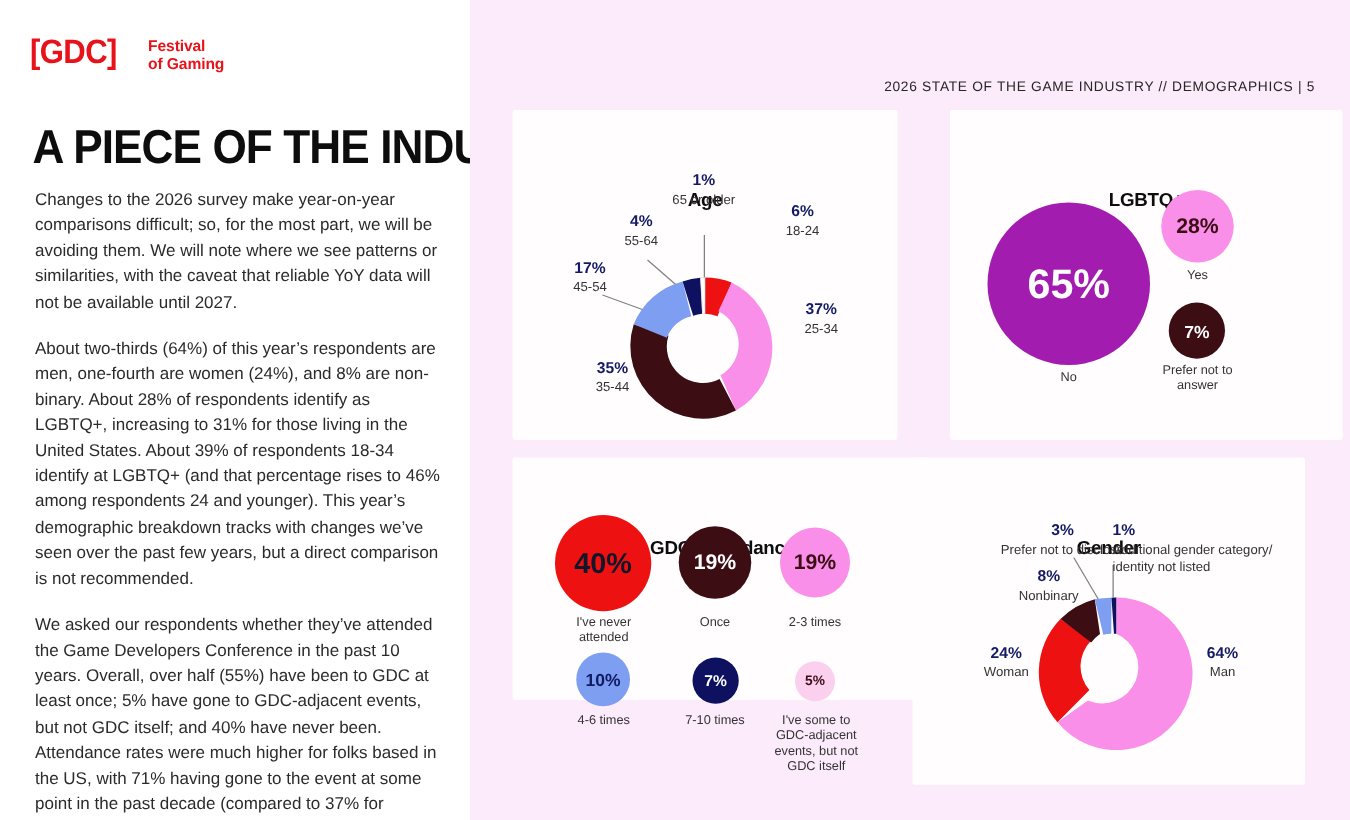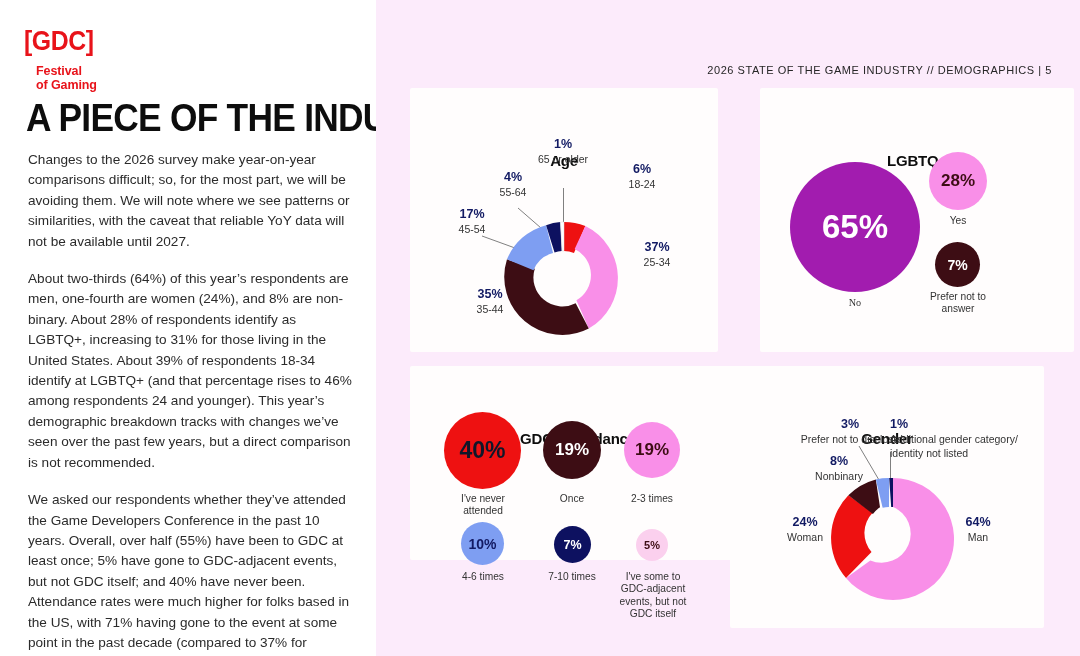--- a/index.html
+++ b/index.html
@@ -6,21 +6,21 @@
   body{
     width:1080px;height:656px;overflow:hidden;
     background:#ffffff;
     font-family:"Liberation Sans","DejaVu Sans",sans-serif;
     color:#1a1a1a;
   }
   .page{position:relative;width:1080px;height:656px;}
 
   
   .left-col{position:absolute;left:0;top:0;width:376px;height:656px;background:#ffffff;}
-  .logo{position:absolute;left:24px;top:28px;display:flex;align-items:flex-start;gap:7px;flex-direction:column;}
+  .logo{position:absolute;left:24px;top:28px;display:flex;align-items:flex-start;gap:7px;}
   .logo-gdc{
     font-family:"Liberation Sans Narrow","Liberation Sans",sans-serif;
     font-weight:bold;font-size:27px;line-height:1;color:#e8131a;
     letter-spacing:-0.5px;transform:scaleX(.92);transform-origin:left top;
   }
   .logo-tag{
     font-weight:bold;font-size:12.5px;line-height:14px;color:#e8131a;
     padding-top:2px;letter-spacing:-0.1px;margin-left:12px;
   }
   .headline{
@@ -141,21 +141,21 @@
       </svg>
     </div>
   </div>
 
   <div class="card" id="card-lgbtq">
     <div class="card-title">LGBTQ+</div>
 
     <div class="bubble" style="left:30px;top:74px;width:130px;height:130px;background:#a21caf;color:#ffffff;font-size:33px;">
       <span>65%</span>
     </div>
-    <div class="bubble-caption" style="left:30px;top:209px;width:130px;font-family:Liberation Serif, serif;">
+    <div class="bubble-caption" style="left:30px;top:209px;width:130px;">
       <span>No</span>
     </div>
 
     <div class="bubble" style="left:169px;top:64px;width:58px;height:58px;background:#f98fe8;color:#3d0d14;font-size:17px;">
       <span>28%</span>
     </div>
     <div class="bubble-caption" style="left:169px;top:127px;width:58px;">
       <span>Yes</span>
     </div>
 

